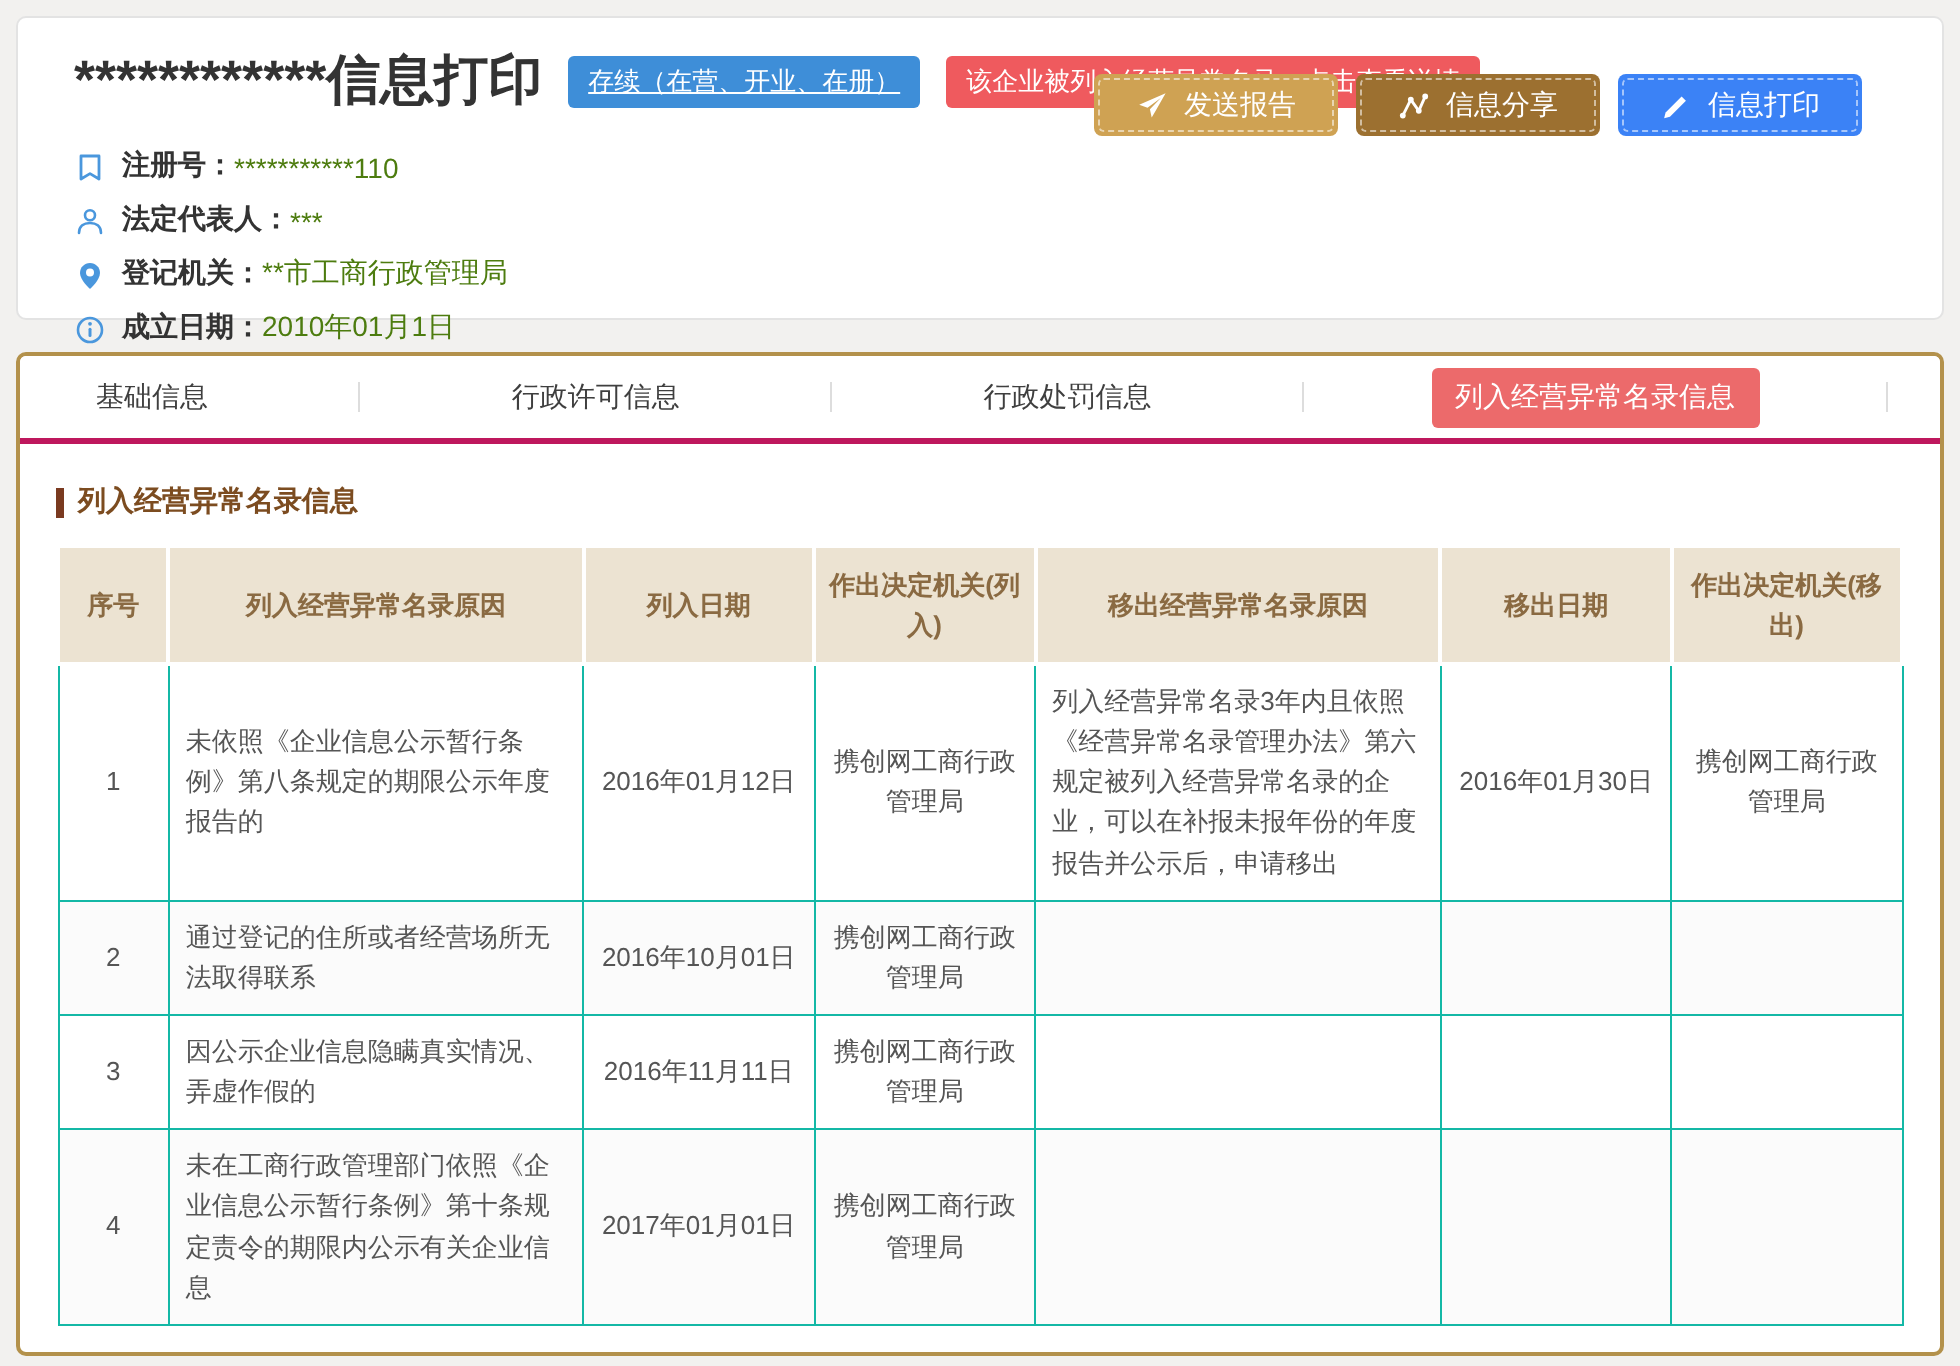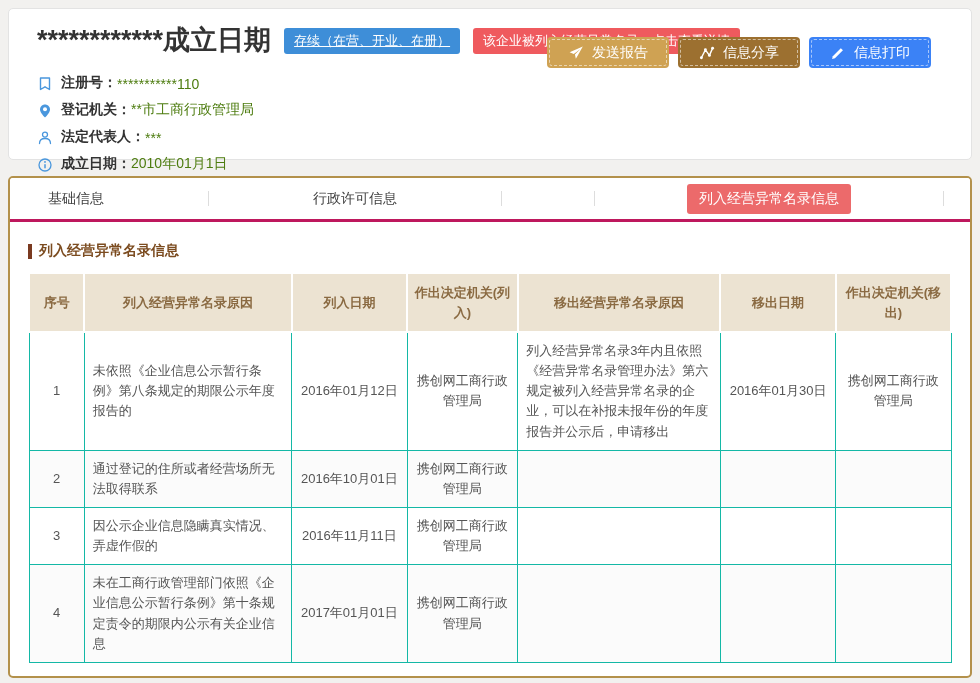--- a/index.html
+++ b/index.html
@@ -82,47 +82,47 @@
   }
   .page-btn.muted { color: #d6bd8e; }
   .page-btn.current { background: #d0a75c; color: #fff; border-color: #d0a75c; padding: 4px 9px; }
 </style>
 </head>
 <body>
 
 <div class="header-card">
   <div class="header-inner">
     <div class="name-row">
-      <span class="company-name">************成立日期</span>
+      <span class="company-name">************信息打印</span>
       <span class="badge badge-status">存续（在营、开业、在册）</span>
       <span class="badge badge-alert">该企业被列入经营异常名录，点击查看详情</span>
     </div>
     <ul class="details">
       <li class="detail-row">
         <svg class="detail-icon" viewBox="0 0 16 16">
             <path d="M3.5 2h9v11.5L8 10.8l-4.5 2.7z" fill="none" stroke="#4a97dd" stroke-width="1.4" stroke-linejoin="round"></path>
           </svg>
         <span class="detail-label">注册号：</span>
         <span class="detail-value">***********110</span>
       </li>
       <li class="detail-row">
         <svg class="detail-icon" viewBox="0 0 16 16">
+            <circle cx="8" cy="4.6" r="2.5" fill="none" stroke="#4a97dd" stroke-width="1.3"></circle>
+            <path d="M2.5 13.5C2.5 9.9 5 8.5 8 8.5s5.5 1.4 5.5 5" fill="none" stroke="#4a97dd" stroke-width="1.3" stroke-linecap="round"></path>
+          </svg>
+        <span class="detail-label">法定代表人：</span>
+        <span class="detail-value">***</span>
+      </li>
+      <li class="detail-row">
+        <svg class="detail-icon" viewBox="0 0 16 16">
             <path d="M8 1.5C5.2 1.5 3 3.7 3 6.5 3 10 8 14.5 8 14.5S13 10 13 6.5C13 3.7 10.8 1.5 8 1.5z" fill="#4a97dd"></path>
             <circle cx="8" cy="6.3" r="2" fill="#fff"></circle>
           </svg>
         <span class="detail-label">登记机关：</span>
         <span class="detail-value">**市工商行政管理局</span>
-      </li>
-      <li class="detail-row">
-        <svg class="detail-icon" viewBox="0 0 16 16">
-            <circle cx="8" cy="4.6" r="2.5" fill="none" stroke="#4a97dd" stroke-width="1.3"></circle>
-            <path d="M2.5 13.5C2.5 9.9 5 8.5 8 8.5s5.5 1.4 5.5 5" fill="none" stroke="#4a97dd" stroke-width="1.3" stroke-linecap="round"></path>
-          </svg>
-        <span class="detail-label">法定代表人：</span>
-        <span class="detail-value">***</span>
       </li>
       <li class="detail-row">
         <svg class="detail-icon" viewBox="0 0 16 16">
             <circle cx="8" cy="8" r="6" fill="none" stroke="#4a97dd" stroke-width="1.3"></circle>
             <rect x="7.25" y="6.9" width="1.5" height="4.6" rx="0.75" fill="#4a97dd"></rect>
             <circle cx="8" cy="4.9" r="0.95" fill="#4a97dd"></circle>
           </svg>
         <span class="detail-label">成立日期：</span>
         <span class="detail-value">2010年01月1日</span>
       </li>
@@ -155,20 +155,21 @@
   </div>
 </div>
 
 <div class="main-card">
 
   <div class="tab-bar">
     <span class="tab">基础信息</span>
     <span class="tab-sep"></span>
     <span class="tab">行政许可信息</span>
     <span class="tab-sep"></span>
+    <span class="tab">行政处罚信息</span>
     <span class="tab-sep"></span>
     <span class="tab active">列入经营异常名录信息</span>
     <span class="tab-sep"></span>
   </div>
 
   <div class="content">
     <div class="section-title">
       <span class="section-bar"></span>
       <span>列入经营异常名录信息</span>
     </div>

